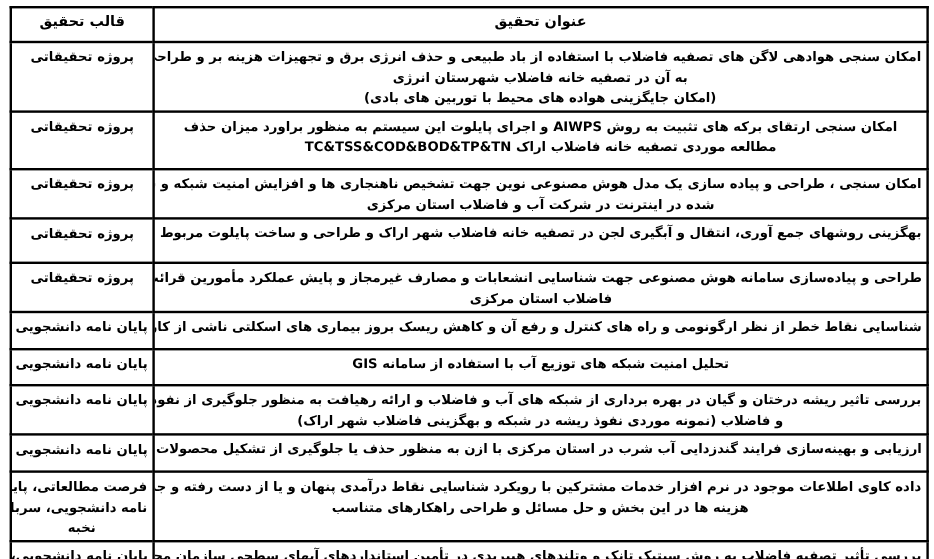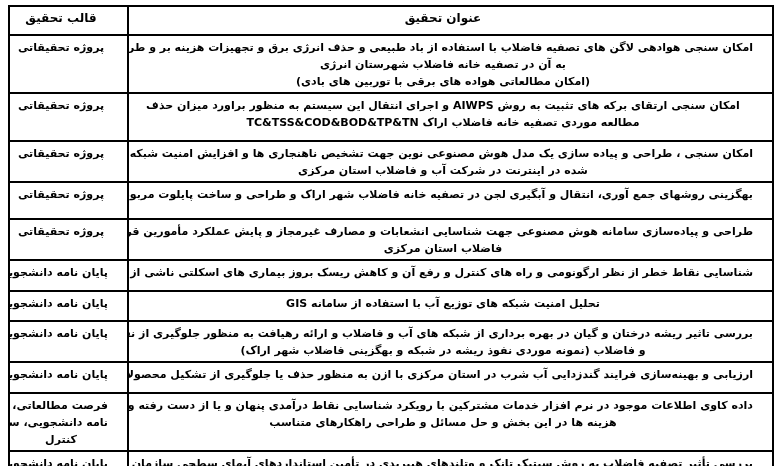--- a/index.html
+++ b/index.html
@@ -17,21 +17,21 @@
     table-layout: fixed;
     width: 764px;
     margin: 5px 0 0 8px;
     background: #ffffff;
   }
   .research-table th,
   .research-table td {
     border: 2px solid #000000;
     vertical-align: top;
     text-align: center;
-    padding: 3px 19px 2px 4px;
+    padding: 3px 4px 2px 4px;
     color: #000000;
     font-weight: bold;
     font-size: 11px;
     line-height: 17px;
     overflow: hidden;
     margin-top: 36px;
   }
   .research-table th { font-size: 12px; }
   col.title-col  { width: 645px; }
   col.format-col { width: 119px; }
@@ -61,29 +61,29 @@
     <tr>
       <th>عنوان تحقیق</th>
       <th>قالب تحقیق</th>
     </tr>
   </thead>
   <tbody>
       <tr>
         <td>
           <div class="ln">امکان سنجی هوادهی لاگن های تصفیه فاضلاب با استفاده از باد طبیعی و حذف انرژی برق و تجهیزات هزینه بر و طراحی و ساخت پایلوت مربوط</div>
           <div class="ln">به آن در تصفیه خانه فاضلاب شهرستان انرژی</div>
-          <div class="ln">(امکان مطالعاتی هواده های برقی با توربین های بادی)</div>
+          <div class="ln">(امکان جایگزینی هواده های محیط با توربین های بادی)</div>
         </td>
         <td>
           <div class="ln">پروژه تحقیقاتی</div>
         </td>
       </tr>
       <tr>
         <td>
-          <div class="ln">امکان سنجی ارتقای برکه های تثبیت به روش AIWPS و اجرای انتقال این سیستم به منظور براورد میزان حذف</div>
+          <div class="ln">امکان سنجی ارتقای برکه های تثبیت به روش AIWPS و اجرای پایلوت این سیستم به منظور براورد میزان حذف</div>
           <div class="ln">مطالعه موردی تصفیه خانه فاضلاب اراک TC&amp;TSS&amp;COD&amp;BOD&amp;TP&amp;TN</div>
         </td>
         <td>
           <div class="ln">پروژه تحقیقاتی</div>
         </td>
       </tr>
       <tr>
         <td>
           <div class="ln">امکان سنجی ، طراحی و پیاده سازی یک مدل هوش مصنوعی نوین جهت تشخیص ناهنجاری ها و افزایش امنیت شبکه و سامانه های منتشر</div>
           <div class="ln">شده در اینترنت در شرکت آب و فاضلاب استان مرکزی</div>
@@ -143,21 +143,21 @@
         </td>
       </tr>
       <tr>
         <td>
           <div class="ln">داده کاوی اطلاعات موجود در نرم افزار خدمات مشترکین با رویکرد شناسایی نقاط درآمدی پنهان و یا از دست رفته و جدید، کاهش</div>
           <div class="ln">هزینه ها در این بخش و حل مسائل و طراحی راهکارهای متناسب</div>
         </td>
         <td>
           <div class="ln">فرصت مطالعاتی، پایان</div>
           <div class="ln">نامه دانشجویی، سرباز</div>
-          <div class="ln">کنترل</div>
+          <div class="ln">نخبه</div>
         </td>
       </tr>
       <tr>
         <td>
           <div class="ln">بررسی تأثیر تصفیه فاضلاب به روش سپتیک تانک و وتلندهای هیبریدی در تأمین استانداردهای آبهای سطحی سازمان محیط زیست برای</div>
         </td>
         <td>
           <div class="ln">پایان نامه دانشجویی،</div>
         </td>
       </tr>

